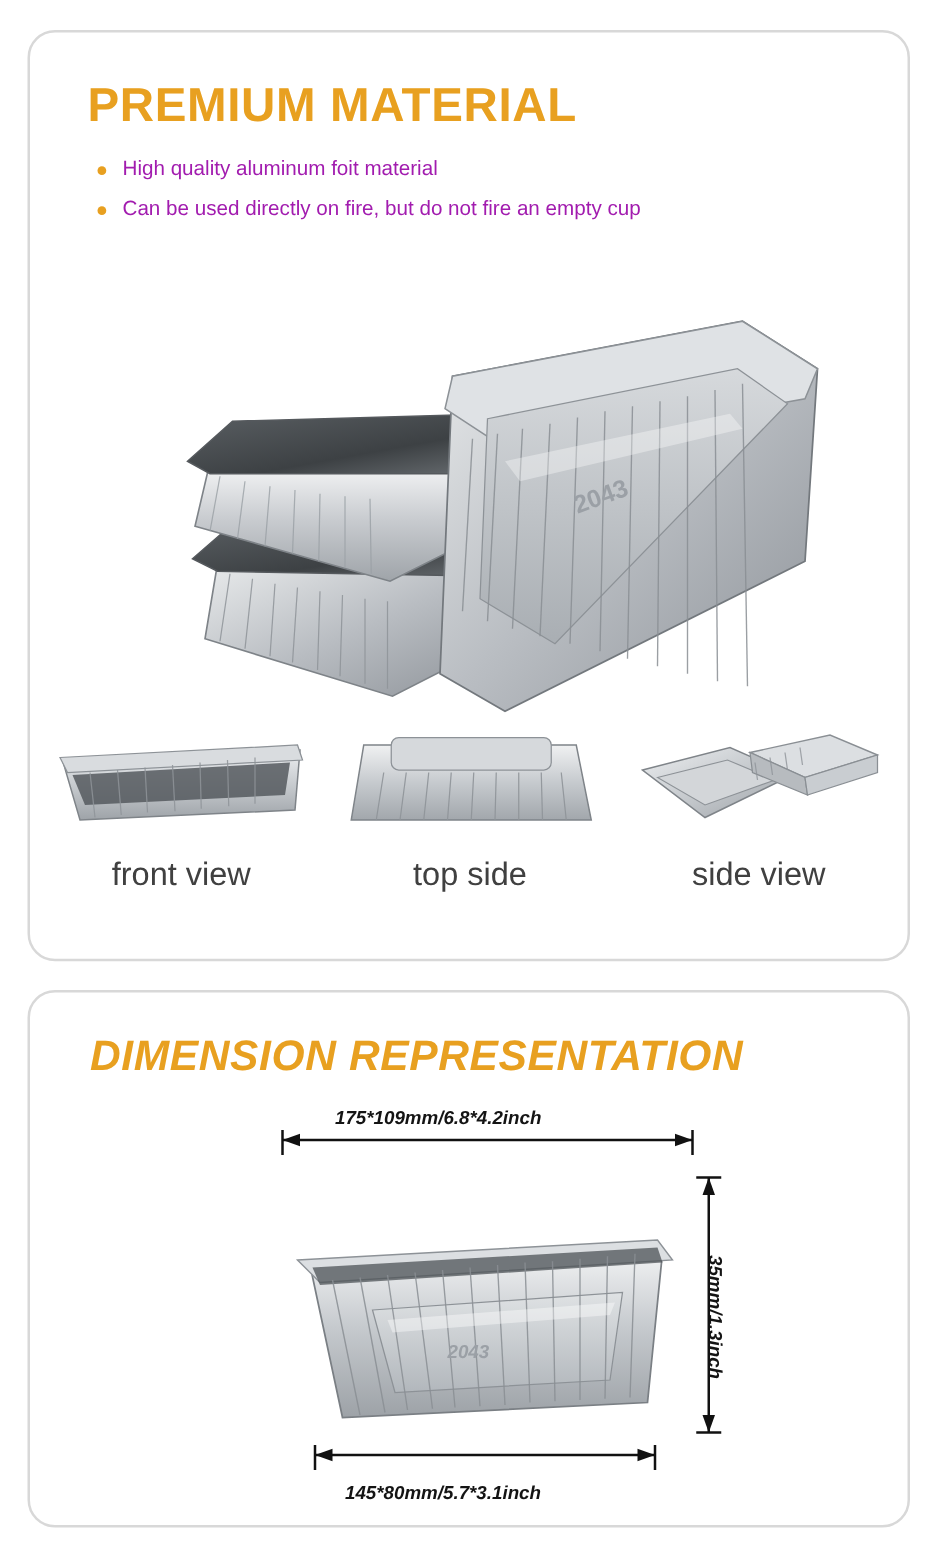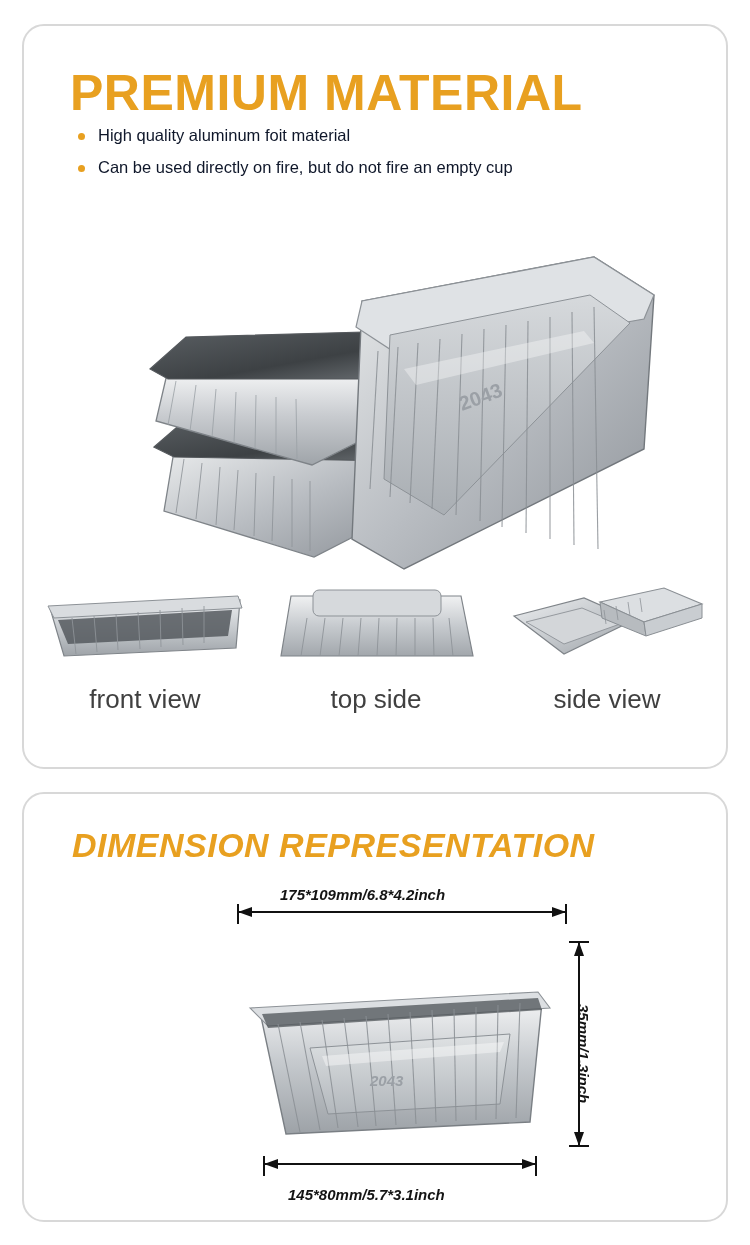--- a/index.html
+++ b/index.html
@@ -41,21 +41,21 @@
   
   .section-title {
     position: absolute;
     color: #e8a020;
     font-weight: bold;
     letter-spacing: 0.5px;
   }
   #premium-title {
     left: 46px;
     top: 38px;
-    font-size: 50px;
+    font-size: 38px;
   }
   #dimension-title {
     left: 48px;
     top: 32px;
     font-size: 34px;
   }
 
   
   .bullets {
     position: absolute;
@@ -64,21 +64,21 @@
     width: 620px;
     margin: 0;
     padding: 0;
     list-style: none;
   }
   .bullets li {
     position: relative;
     padding-left: 22px;
     margin-bottom: 13px;
     font-size: 16.5px;
-    color: #0f172a;
+    color: #a21caf;
   }
   .bullets li .dot {
     position: absolute;
     left: 2px;
     top: 7px;
     width: 7px;
     height: 7px;
     border-radius: 50%;
     background: #e8a020;
   }
@@ -115,21 +115,21 @@
   .view-label {
     margin-top: 10px;
     font-size: 26px;
     color: #404040;
     font-family: "Liberation Sans", sans-serif;
   }
 
   
   .dim-wrap {
     position: absolute;
-    left: 12px;
+    left: 0;
     top: 70px;
     width: 702px;
     height: 350px;
   }
   .dim-text {
     position: absolute;
     font-size: 15px;
     font-weight: bold;
     color: #141414;
     white-space: nowrap;

